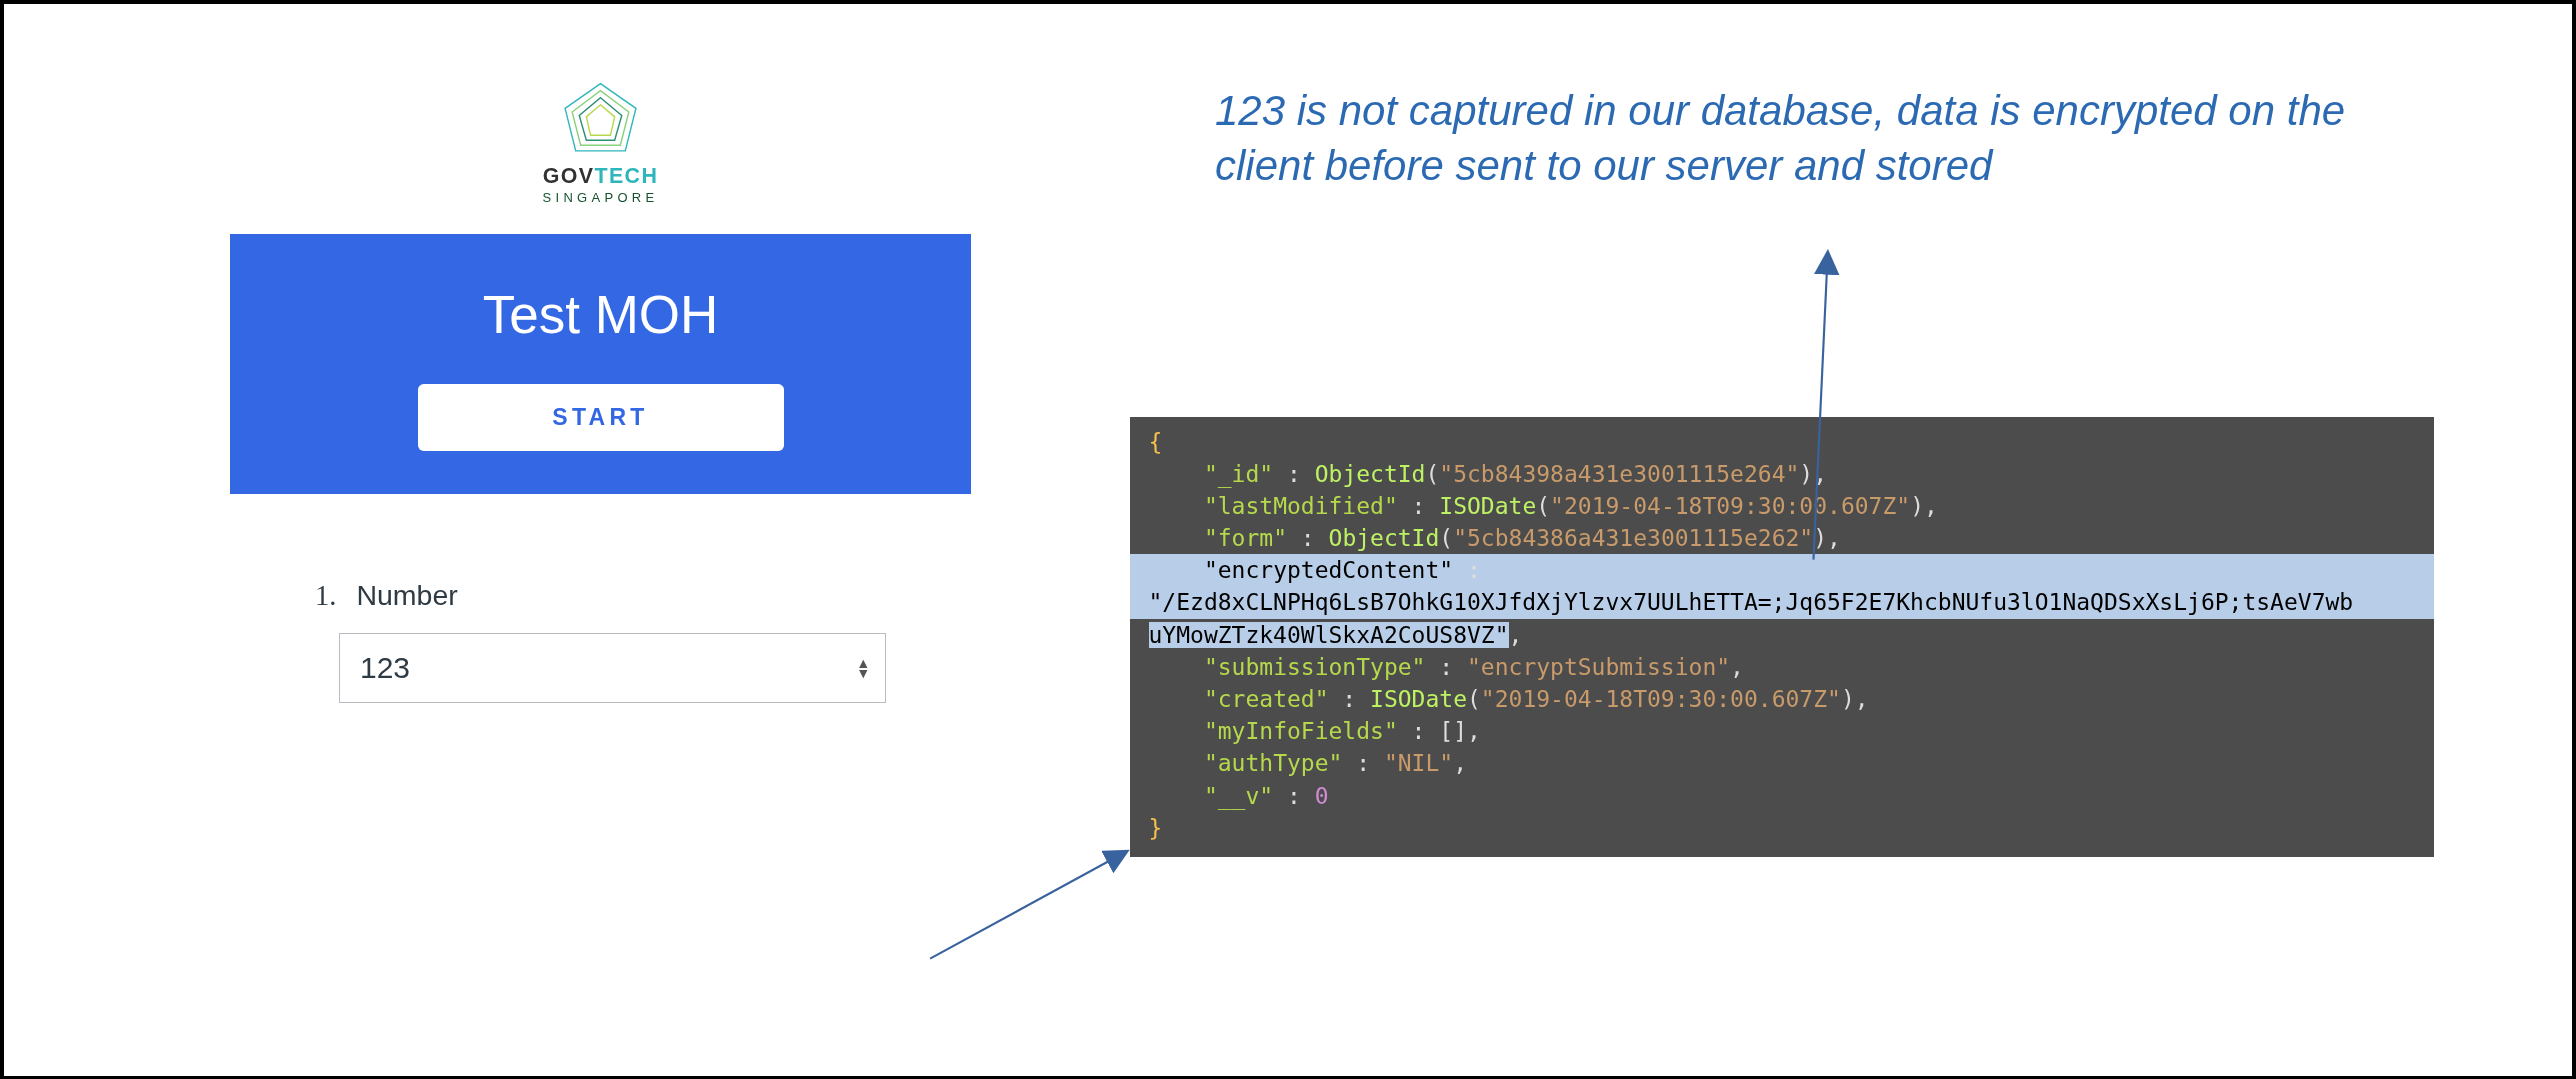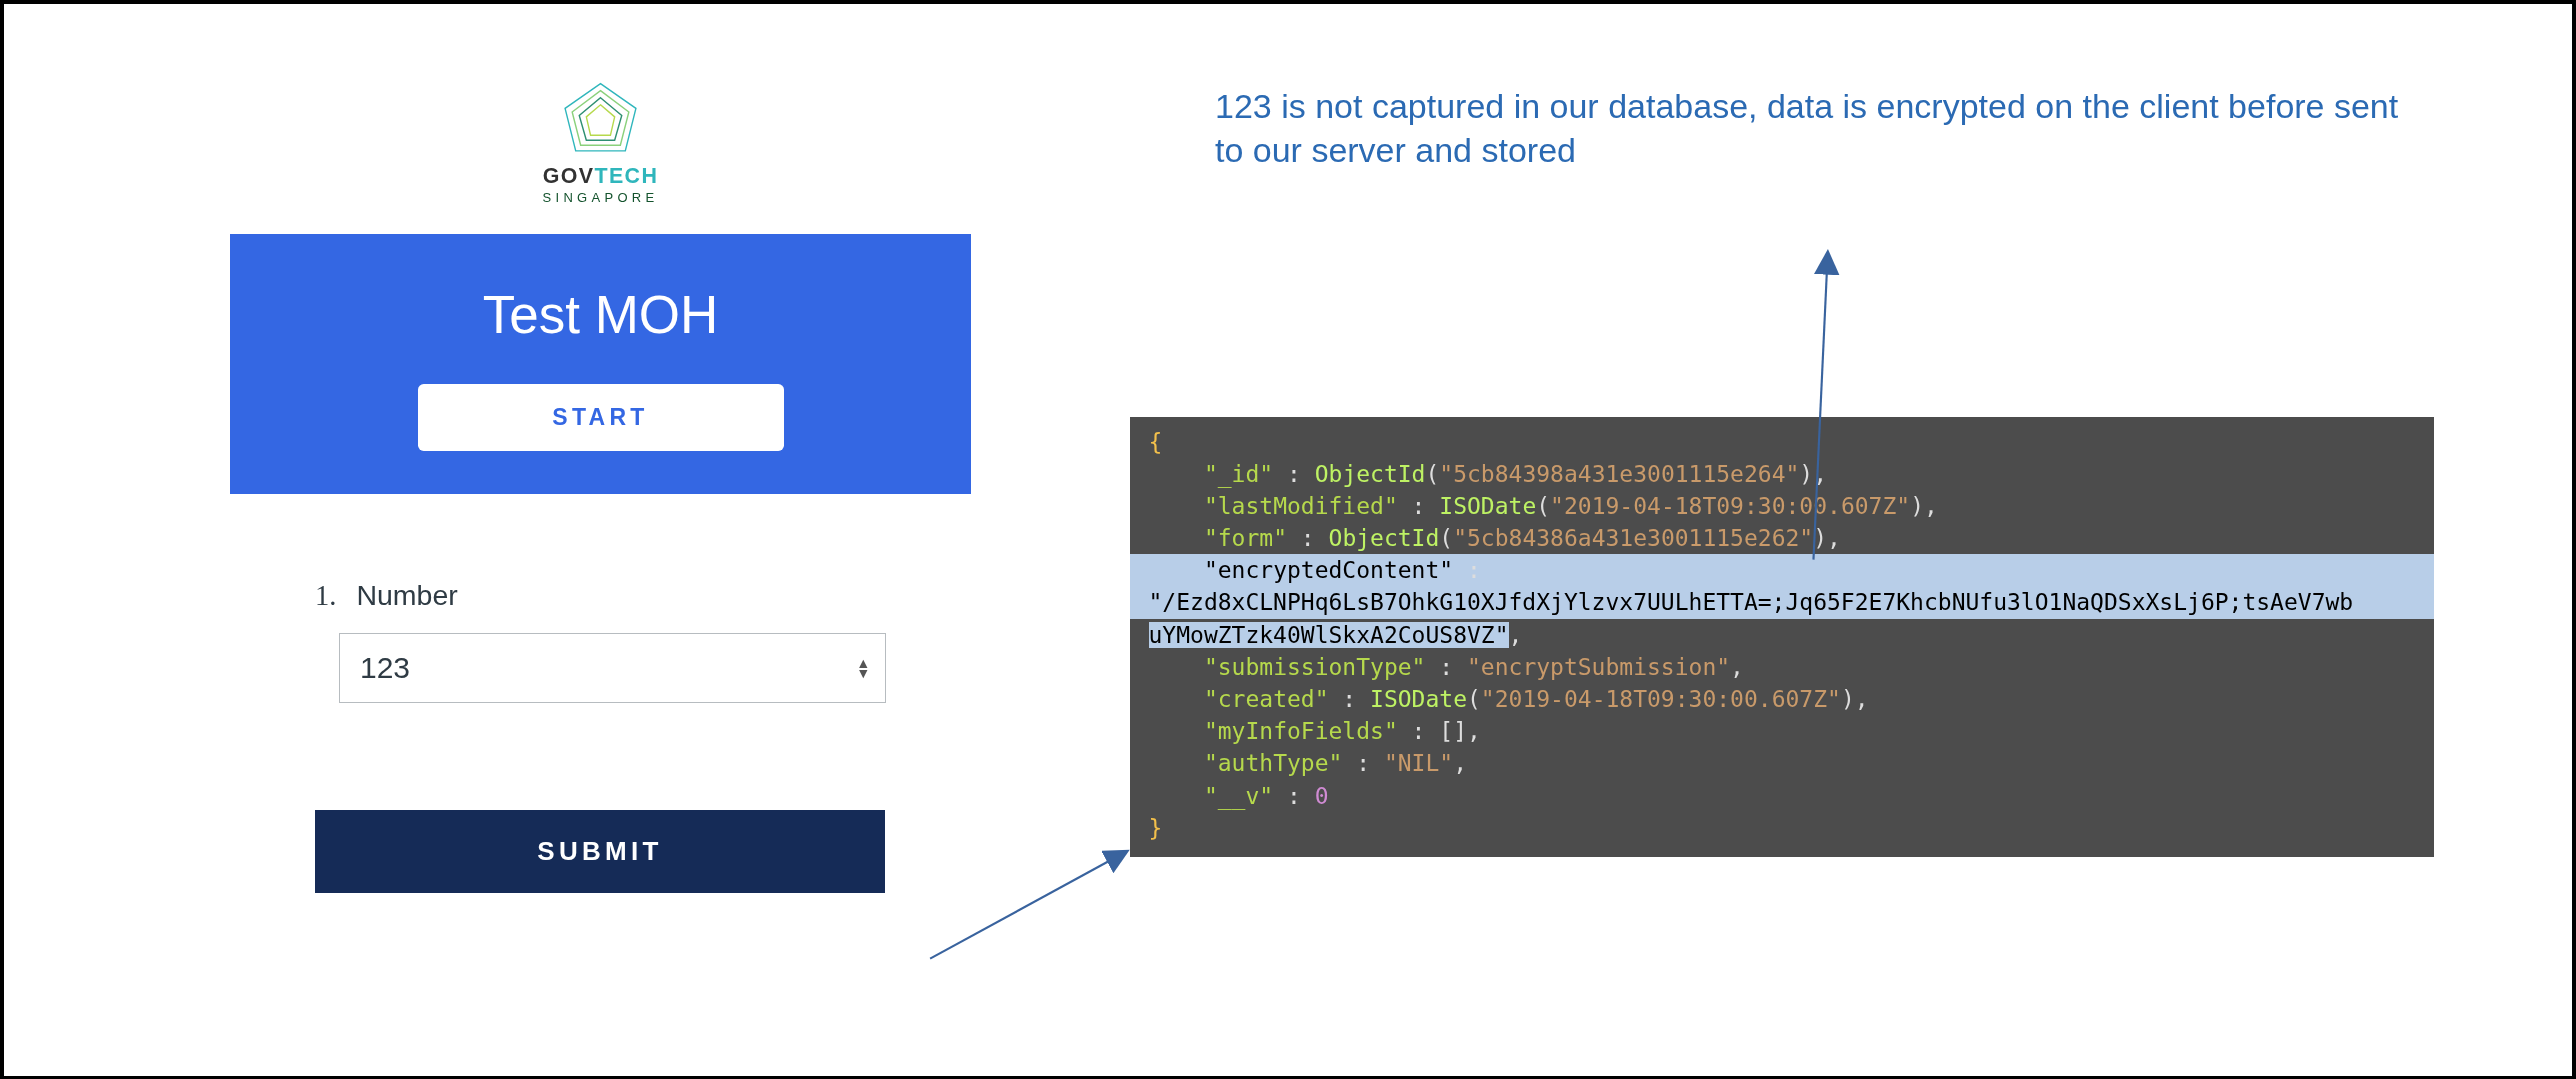--- a/index.html
+++ b/index.html
@@ -17,21 +17,21 @@
   .question{margin-top:85px;padding:0 85px;}
   .q-row{display:flex;align-items:baseline;gap:20px;font-size:28.5px;color:#2f3b44;margin-bottom:21.4px;}
   .q-num{font-family:Georgia,serif;}
   .q-label{font-weight:500;}
   .num-input{box-sizing:border-box;width:100%;border:1.4px solid #b7bcc0;padding:17px 43px 17px 20px;font-size:30px;color:#2f3b44;background:#fff;}
   .input-wrap{position:relative;padding-left:24px;}
   .stepper{position:absolute;right:15.7px;top:50%;transform:translateY(-50%);font-size:14.2px;color:#555;line-height:10px;text-align:center;}
   .stepper span{display:block;cursor:pointer;}
   .submit-btn{display:block;margin-top:107px;width:570px;background:#152b57;color:#fff;border:0;padding:26px 0;font-size:26px;font-weight:700;letter-spacing:4.3px;cursor:pointer;}
   
-  .caption{position:absolute;left:1211px;top:80px;right:150px;font-size:34px;line-height:1.3;color:#2b6ab3;}
+  .caption{position:absolute;left:1211px;top:80px;right:150px;font-size:42px;line-height:1.3;color:#2b6ab3;font-style:italic;}
   .code-block{position:absolute;left:1126px;top:413px;width:1304px;background:#4c4c4c;font-family:"Menlo","Consolas",monospace;font-size:23px;line-height:1.4;color:#ddd;padding:8.5px 0 13px;}
   .code-line{white-space:pre;padding:0 18.5px;}
   .hl{background:#b8cee8;color:#000;}
   .hl .k{color:#000;}
   .brc{color:#f3c04b;}
   .k{color:#b6d94c;}      
   .s{color:#c99a6a;}      
   .fn{color:#bef264;}     
   .n{color:#d08bd3;}      
   .pl{color:#ddd;}        
@@ -69,21 +69,20 @@
         <span class="q-num">1.</span>
         <span class="q-label">Number</span>
       </div>
       <div class="input-wrap">
         <input class="num-input" type="text" value="123" style="">
         <div class="stepper">
             <span>▲</span>
             <span>▼</span>
           </div>
       </div>
-      <button class="submit-btn">SUBMIT</button>
     </div>
   </div>
 
   <div class="caption">123 is not captured in our database, data is encrypted on the client before sent to our server and stored</div>
 
   <div class="code-block">
 <div class="code-line"><span class="brc">{</span></div>
 <div class="code-line">    <span class="k">"_id"</span><span class="pl"> : </span><span class="fn">ObjectId</span><span class="pl">(</span><span class="s">"5cb84398a431e3001115e264"</span><span class="pl">),</span></div>
 <div class="code-line">    <span class="k">"lastModified"</span><span class="pl"> : </span><span class="fn">ISODate</span><span class="pl">(</span><span class="s">"2019-04-18T09:30:00.607Z"</span><span class="pl">),</span></div>
 <div class="code-line">    <span class="k">"form"</span><span class="pl"> : </span><span class="fn">ObjectId</span><span class="pl">(</span><span class="s">"5cb84386a431e3001115e262"</span><span class="pl">),</span></div>

